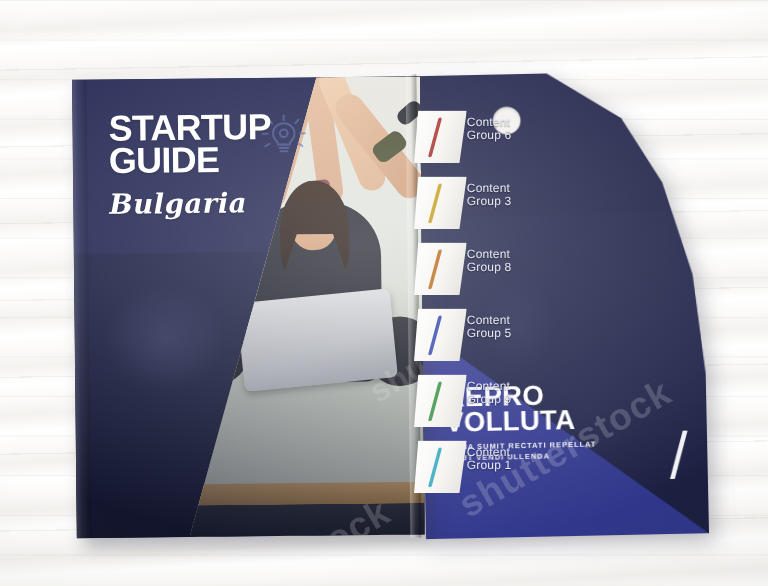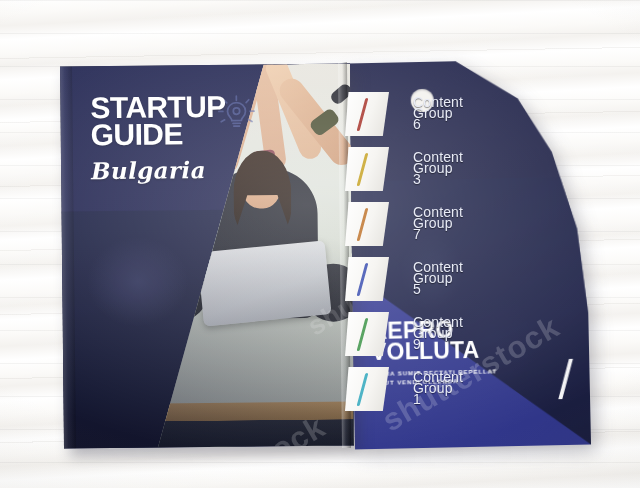--- a/index.html
+++ b/index.html
@@ -184,22 +184,22 @@
     position:absolute;left:0;top:0;width:44px;height:44px;
     background:linear-gradient(110deg,#ffffff 0%,#f6f5f2 55%,#e3e1dc 100%);
     clip-path:polygon(8% 0%, 100% 0%, 86% 100%, 0% 100%);
     box-shadow:1px 2px 3px rgba(20,20,40,.35);
   }
   .tab-slash{
     position:absolute;left:16px;top:6px;width:3px;height:33px;
     transform:skewX(-15deg);border-radius:2px;
   }
   .tab-label{
-    position:absolute;left:68px;top:5px;color:#e8ebf6;
-    font-size:14px;line-height:11px;font-weight:400;letter-spacing:.15px;
+    position:absolute;left:44px;top:5px;color:#e8ebf6;
+    font-size:10px;line-height:11px;font-weight:400;letter-spacing:.15px;
     text-shadow:0 1px 1px rgba(0,0,0,.45);
   }
   .tab-label b{display:block;font-weight:400;}
 
   
   .fold{
     position:absolute;left:340px;top:62px;width:9px;height:386px;z-index:5;
     background:linear-gradient(90deg, rgba(255,255,255,.30) 0%, rgba(255,255,255,.06) 45%, rgba(0,0,0,.30) 100%);
     transform:rotate(-0.6deg);
   }
@@ -303,21 +303,21 @@
         <b>Content</b>
         <b>Group 3</b>
       </div>
     </div>
     <div class="tab">
       <div class="tab-paper">
         <div class="tab-slash" style="background:#c98a4e"></div>
       </div>
       <div class="tab-label">
         <b>Content</b>
-        <b>Group 7</b>
+        <b>Group 8</b>
       </div>
     </div>
     <div class="tab">
       <div class="tab-paper">
         <div class="tab-slash" style="background:#5a6bbd"></div>
       </div>
       <div class="tab-label">
         <b>Content</b>
         <b>Group 5</b>
       </div>

